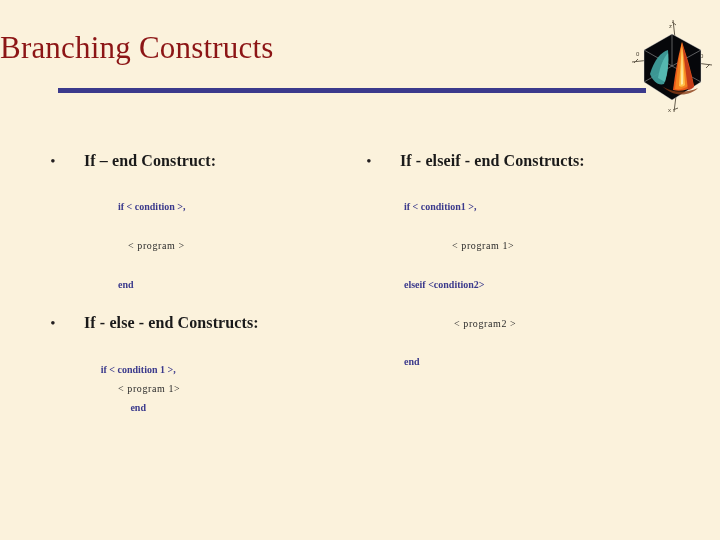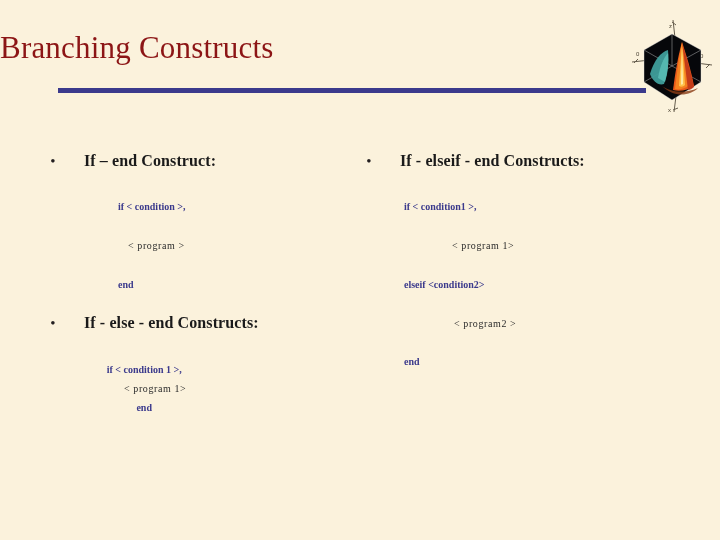--- a/index.html
+++ b/index.html
@@ -111,21 +111,21 @@
   
   .l1-cond { position: absolute; left: 72px; top: 48px; }
   .l1-prog { position: absolute; left: 82px; top: 87px; }
   .l1-end  { position: absolute; left: 72px; top: 126px; }
 
   
   .bullet-row.second { position: absolute; left: 0; top: 162px; width: 330px; }
 
   
   .l2 { position: absolute; left: 50px; top: 210px; }
-  .l2 .code-line { line-height: 19px; margin-left: 6px; }
+  .l2 .code-line { line-height: 19px; }
   .ind { display: inline-block; width: 22px; }
 
   
   .r-cond1 { position: absolute; left: 42px; top: 48px; }
   .r-prog1 { position: absolute; left: 90px; top: 87px; }
   .r-elseif{ position: absolute; left: 42px; top: 126px; }
   .r-prog2 { position: absolute; left: 70px; top: 165px; margin-left: 22px; }
   .r-end   { position: absolute; left: 42px; top: 203px; }
 </style>
 </head>

